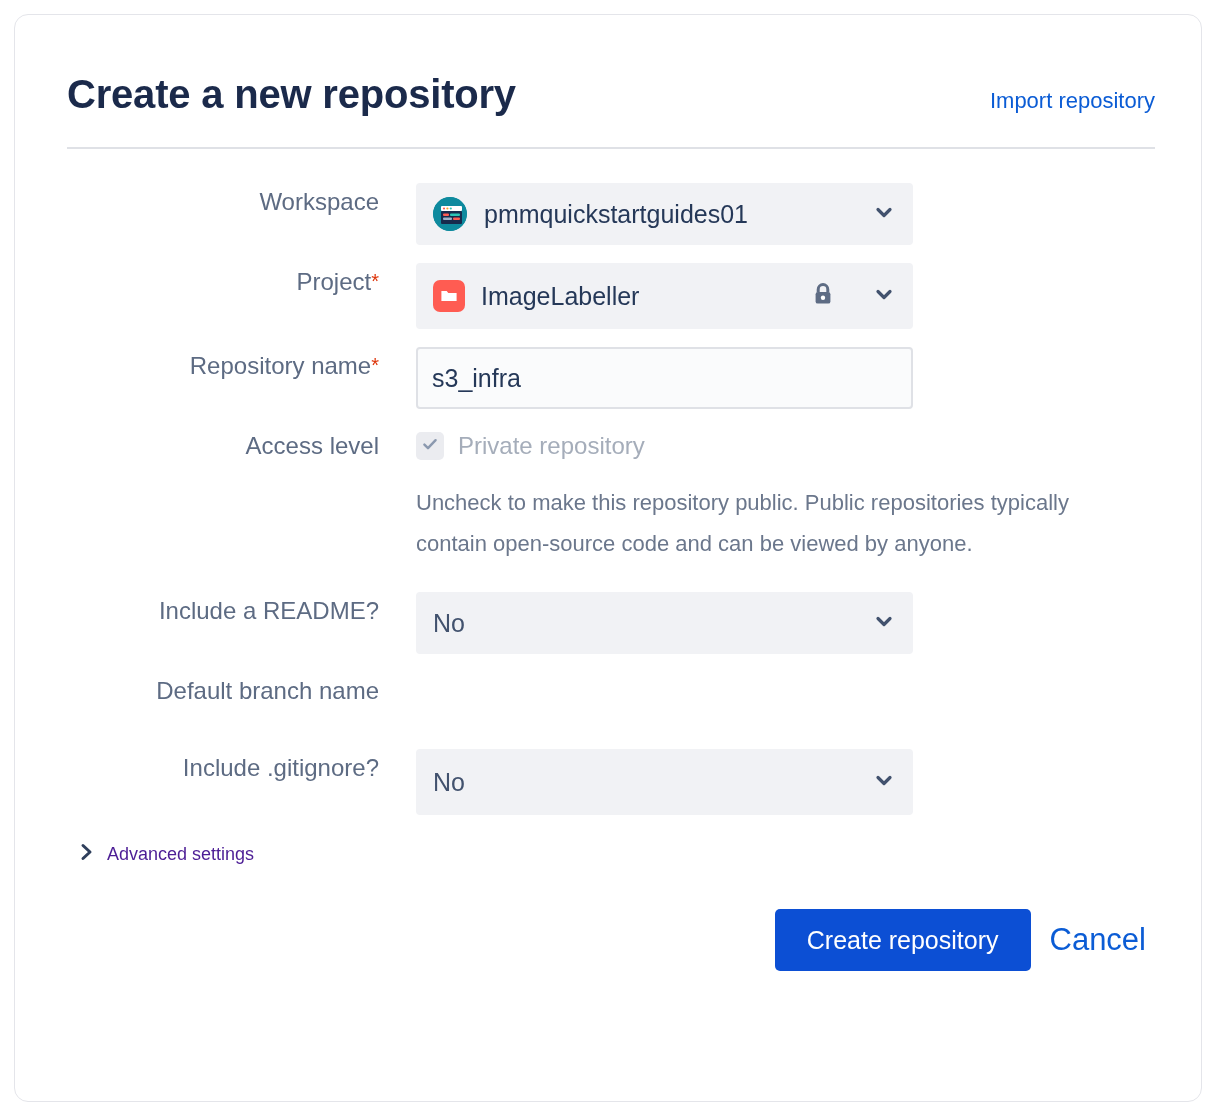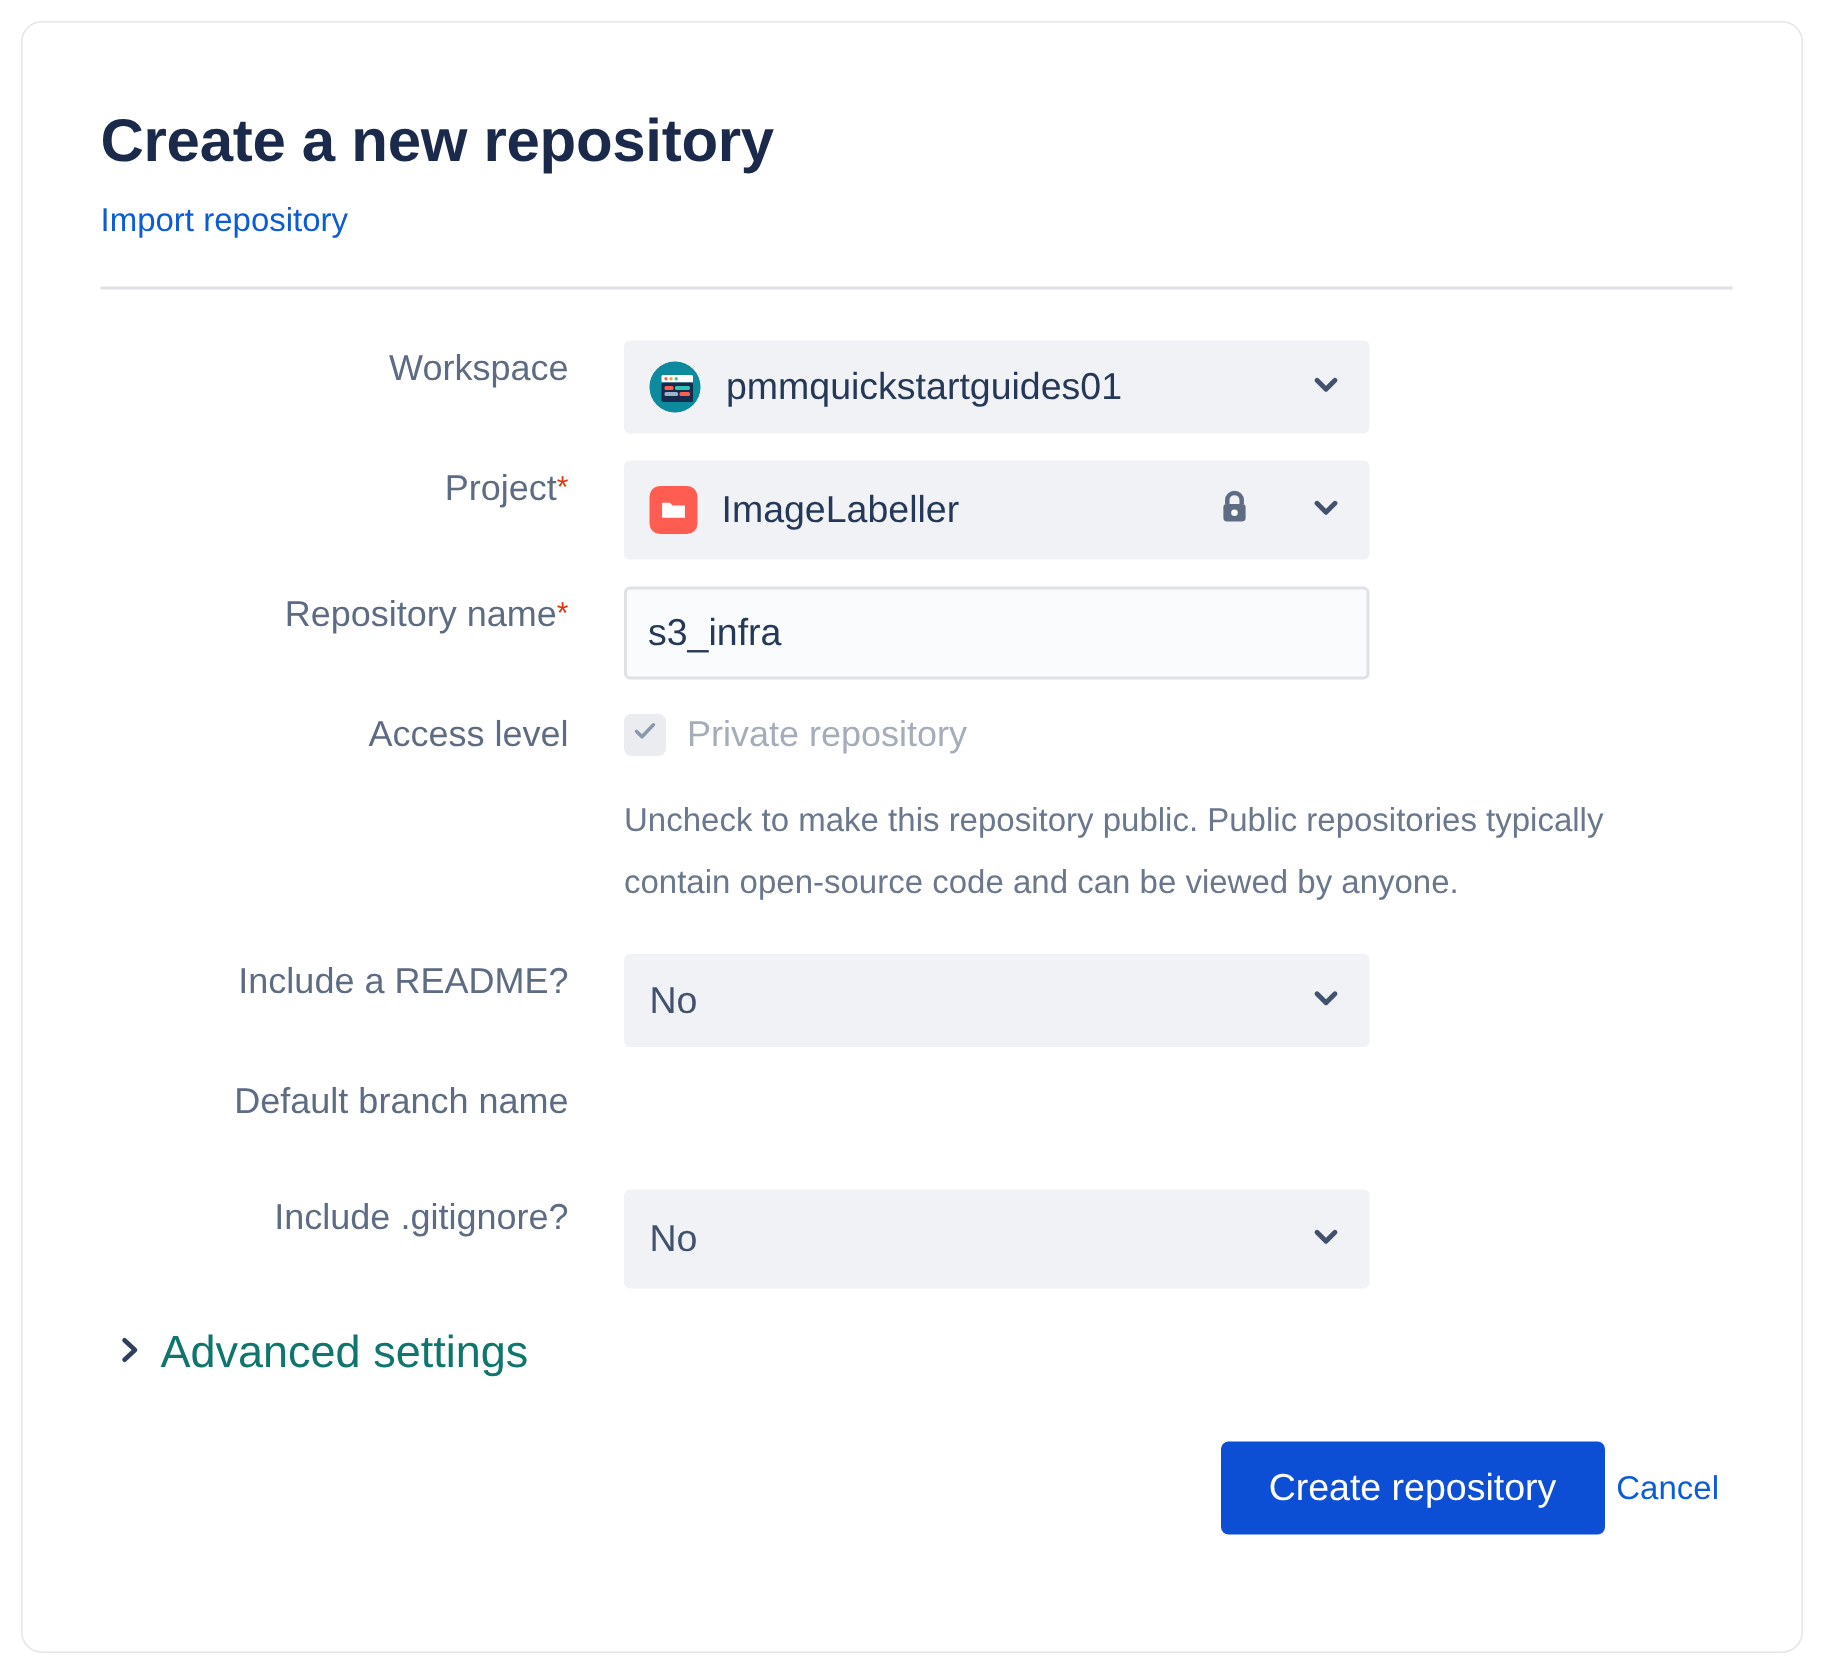--- a/index.html
+++ b/index.html
@@ -29,21 +29,20 @@
     background: #ffffff;
     border: 1px solid #e4e5ea;
     border-radius: 14px;
     padding: 56px 46px 0 52px;
   }
   
   .card-header {
     display: flex;
     align-items: flex-start;
     justify-content: space-between;
-    flex-direction: column;
   }
   .page-title {
     font-size: 40px;
     line-height: 46px;
     font-weight: bold;
     color: #1b2a4b;
     letter-spacing: -0.2px;
     margin: 0;
     padding: 0;
   }
@@ -199,22 +198,22 @@
     margin-top: 26px;
     margin-left: 12px;
     cursor: pointer;
   }
   .advanced-caret {
     flex: 0 0 auto;
     margin-right: 12px;
     display: block;
   }
   .advanced-label {
-    font-size: 30px;
-    color: #0f766e;
+    font-size: 18px;
+    color: #4c1d95;
   }
   
   .footer {
     display: flex;
     align-items: center;
     justify-content: flex-end;
     margin-top: 42px;
     padding-right: 5px;
   }
   .btn-primary {
@@ -226,22 +225,22 @@
     padding: 0 32px;
     font-family: "Liberation Sans", sans-serif;
     font-size: 25px;
     cursor: pointer;
   }
   .btn-link {
     background: none;
     border: none;
     color: #0b5cd5;
     font-family: "Liberation Sans", sans-serif;
-    font-size: 22px;
-    margin-left: 4px;
+    font-size: 31px;
+    margin-left: 15px;
     cursor: pointer;
     padding: 0 4px;
   }
 </style>
 </head>
 <body>
 
 <div class="page">
   <div class="card">
 

